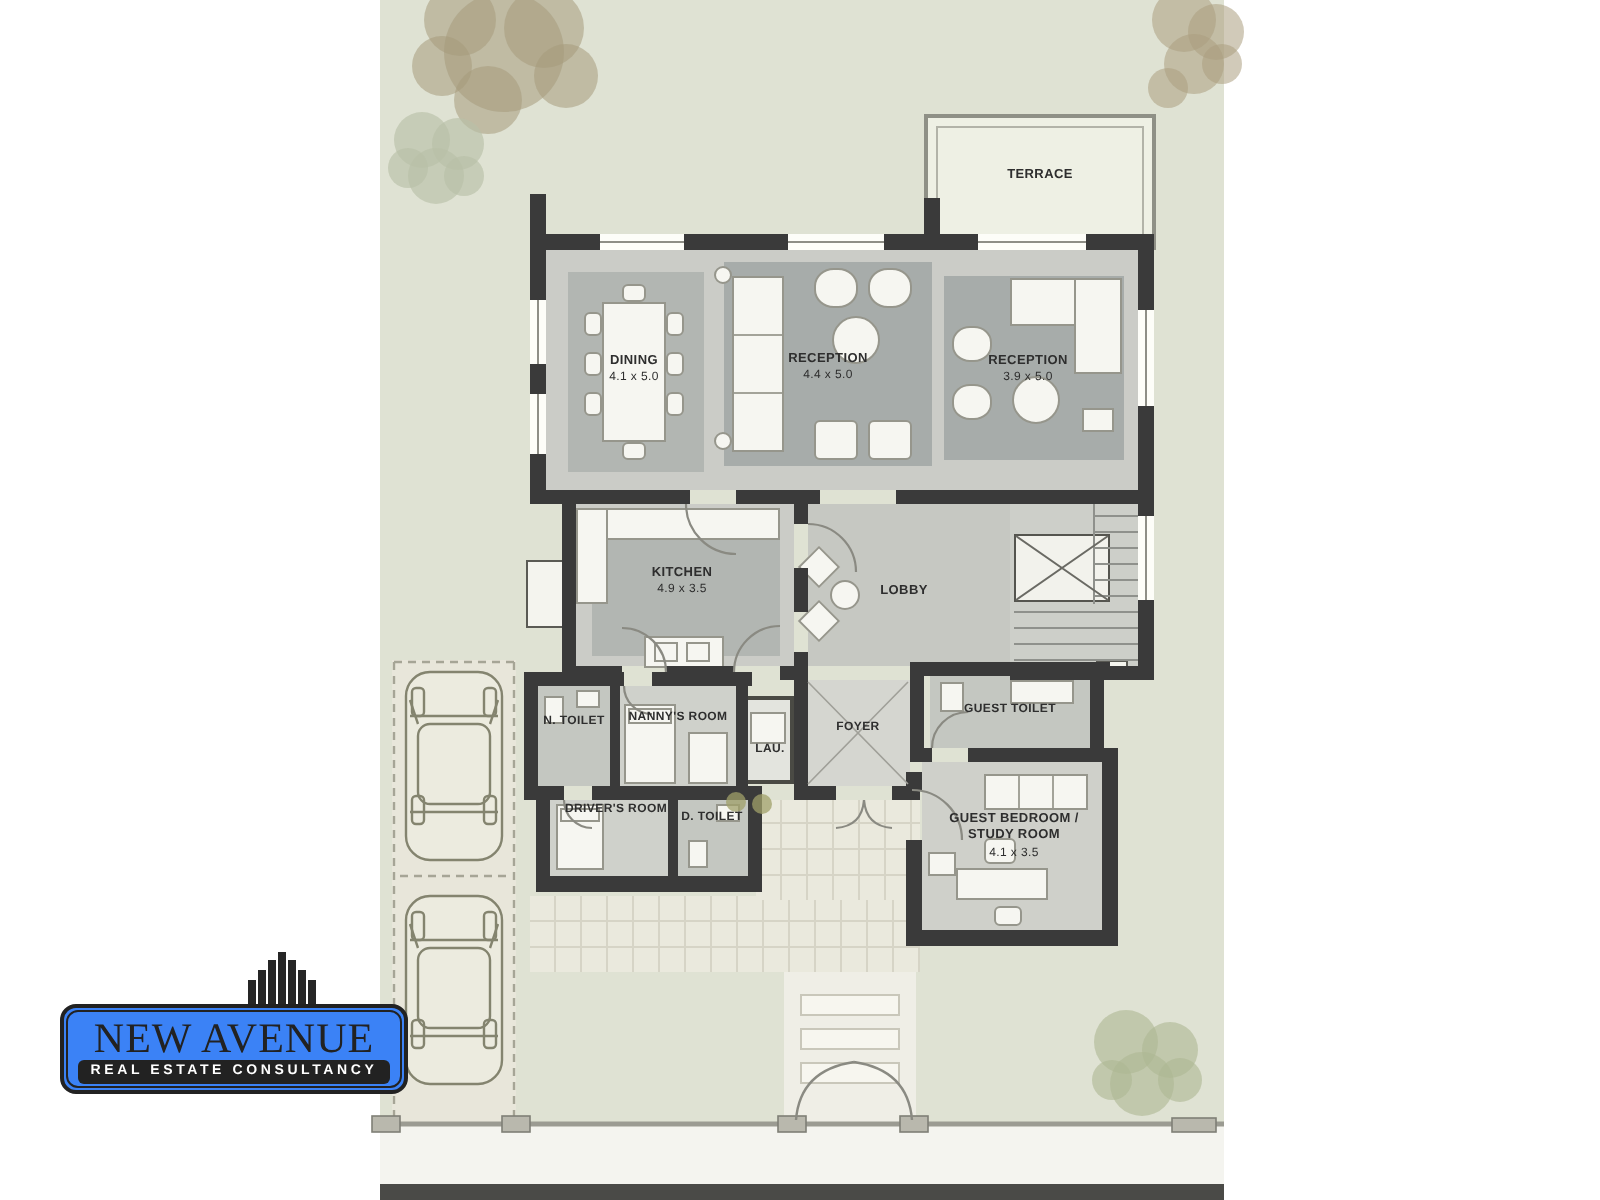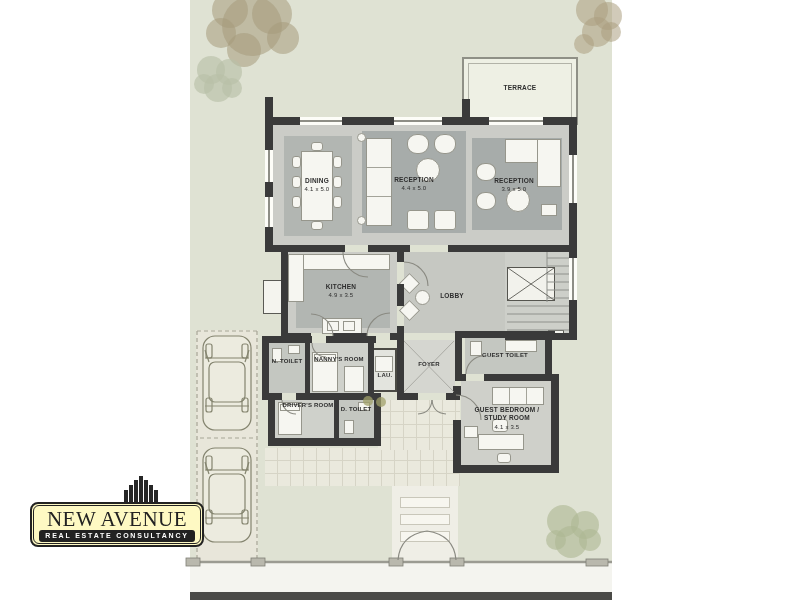--- a/index.html
+++ b/index.html
@@ -26,21 +26,21 @@
                            repeating-linear-gradient(90deg,transparent 0 12px,#d6d4c6 12px 13px);}
   #walkway{position:absolute;left:392px;top:486px;width:66px;height:76px;background:#efeee6;}
   .step{position:absolute;left:400px;width:50px;height:11px;background:#f7f6ef;border:1px solid #c9c7ba;box-sizing:border-box;}
   .stairzone{position:absolute;background:#cdcfc9;}
   .label{position:absolute;color:var(--label,#2e2e2e);font-size:6.5px;font-weight:700;line-height:1.3;
          text-align:center;letter-spacing:0.2px;}
   .label .dims{font-weight:400;font-size:6px;}
   .tiny{font-size:6px;}
   .bay{position:absolute;background:#f4f4ee;border:1px solid #5a5a54;box-sizing:border-box;}
   #logo{position:absolute;left:28px;top:476px;width:176px;height:70px;}
-  #logo-box{position:absolute;left:2px;top:26px;width:170px;height:41px;background:#fef9c3;
+  #logo-box{position:absolute;left:2px;top:26px;width:170px;height:41px;background:#3b82f6;
             border:2px solid var(--ink,#262626);border-radius:8px;}
   #logo-box .inner{position:absolute;inset:1px;border:1px solid var(--ink,#262626);border-radius:6px;}
   #logo-title{position:absolute;left:0;top:3px;width:100%;text-align:center;
               font-family:"Liberation Serif",serif;font-size:21px;font-weight:400;
               letter-spacing:0.5px;color:var(--ink,#1f1f1f);white-space:nowrap;}
   #logo-band{position:absolute;left:7px;right:7px;bottom:3px;height:12px;background:var(--ink,#1d1d1d);
              border-radius:3px;color:#fff;font-size:7px;font-weight:700;letter-spacing:1.8px;
              text-align:center;line-height:12px;white-space:nowrap;}
   svg.overlay{position:absolute;left:0;top:0;width:800px;height:600px;pointer-events:none;}
 </style>

